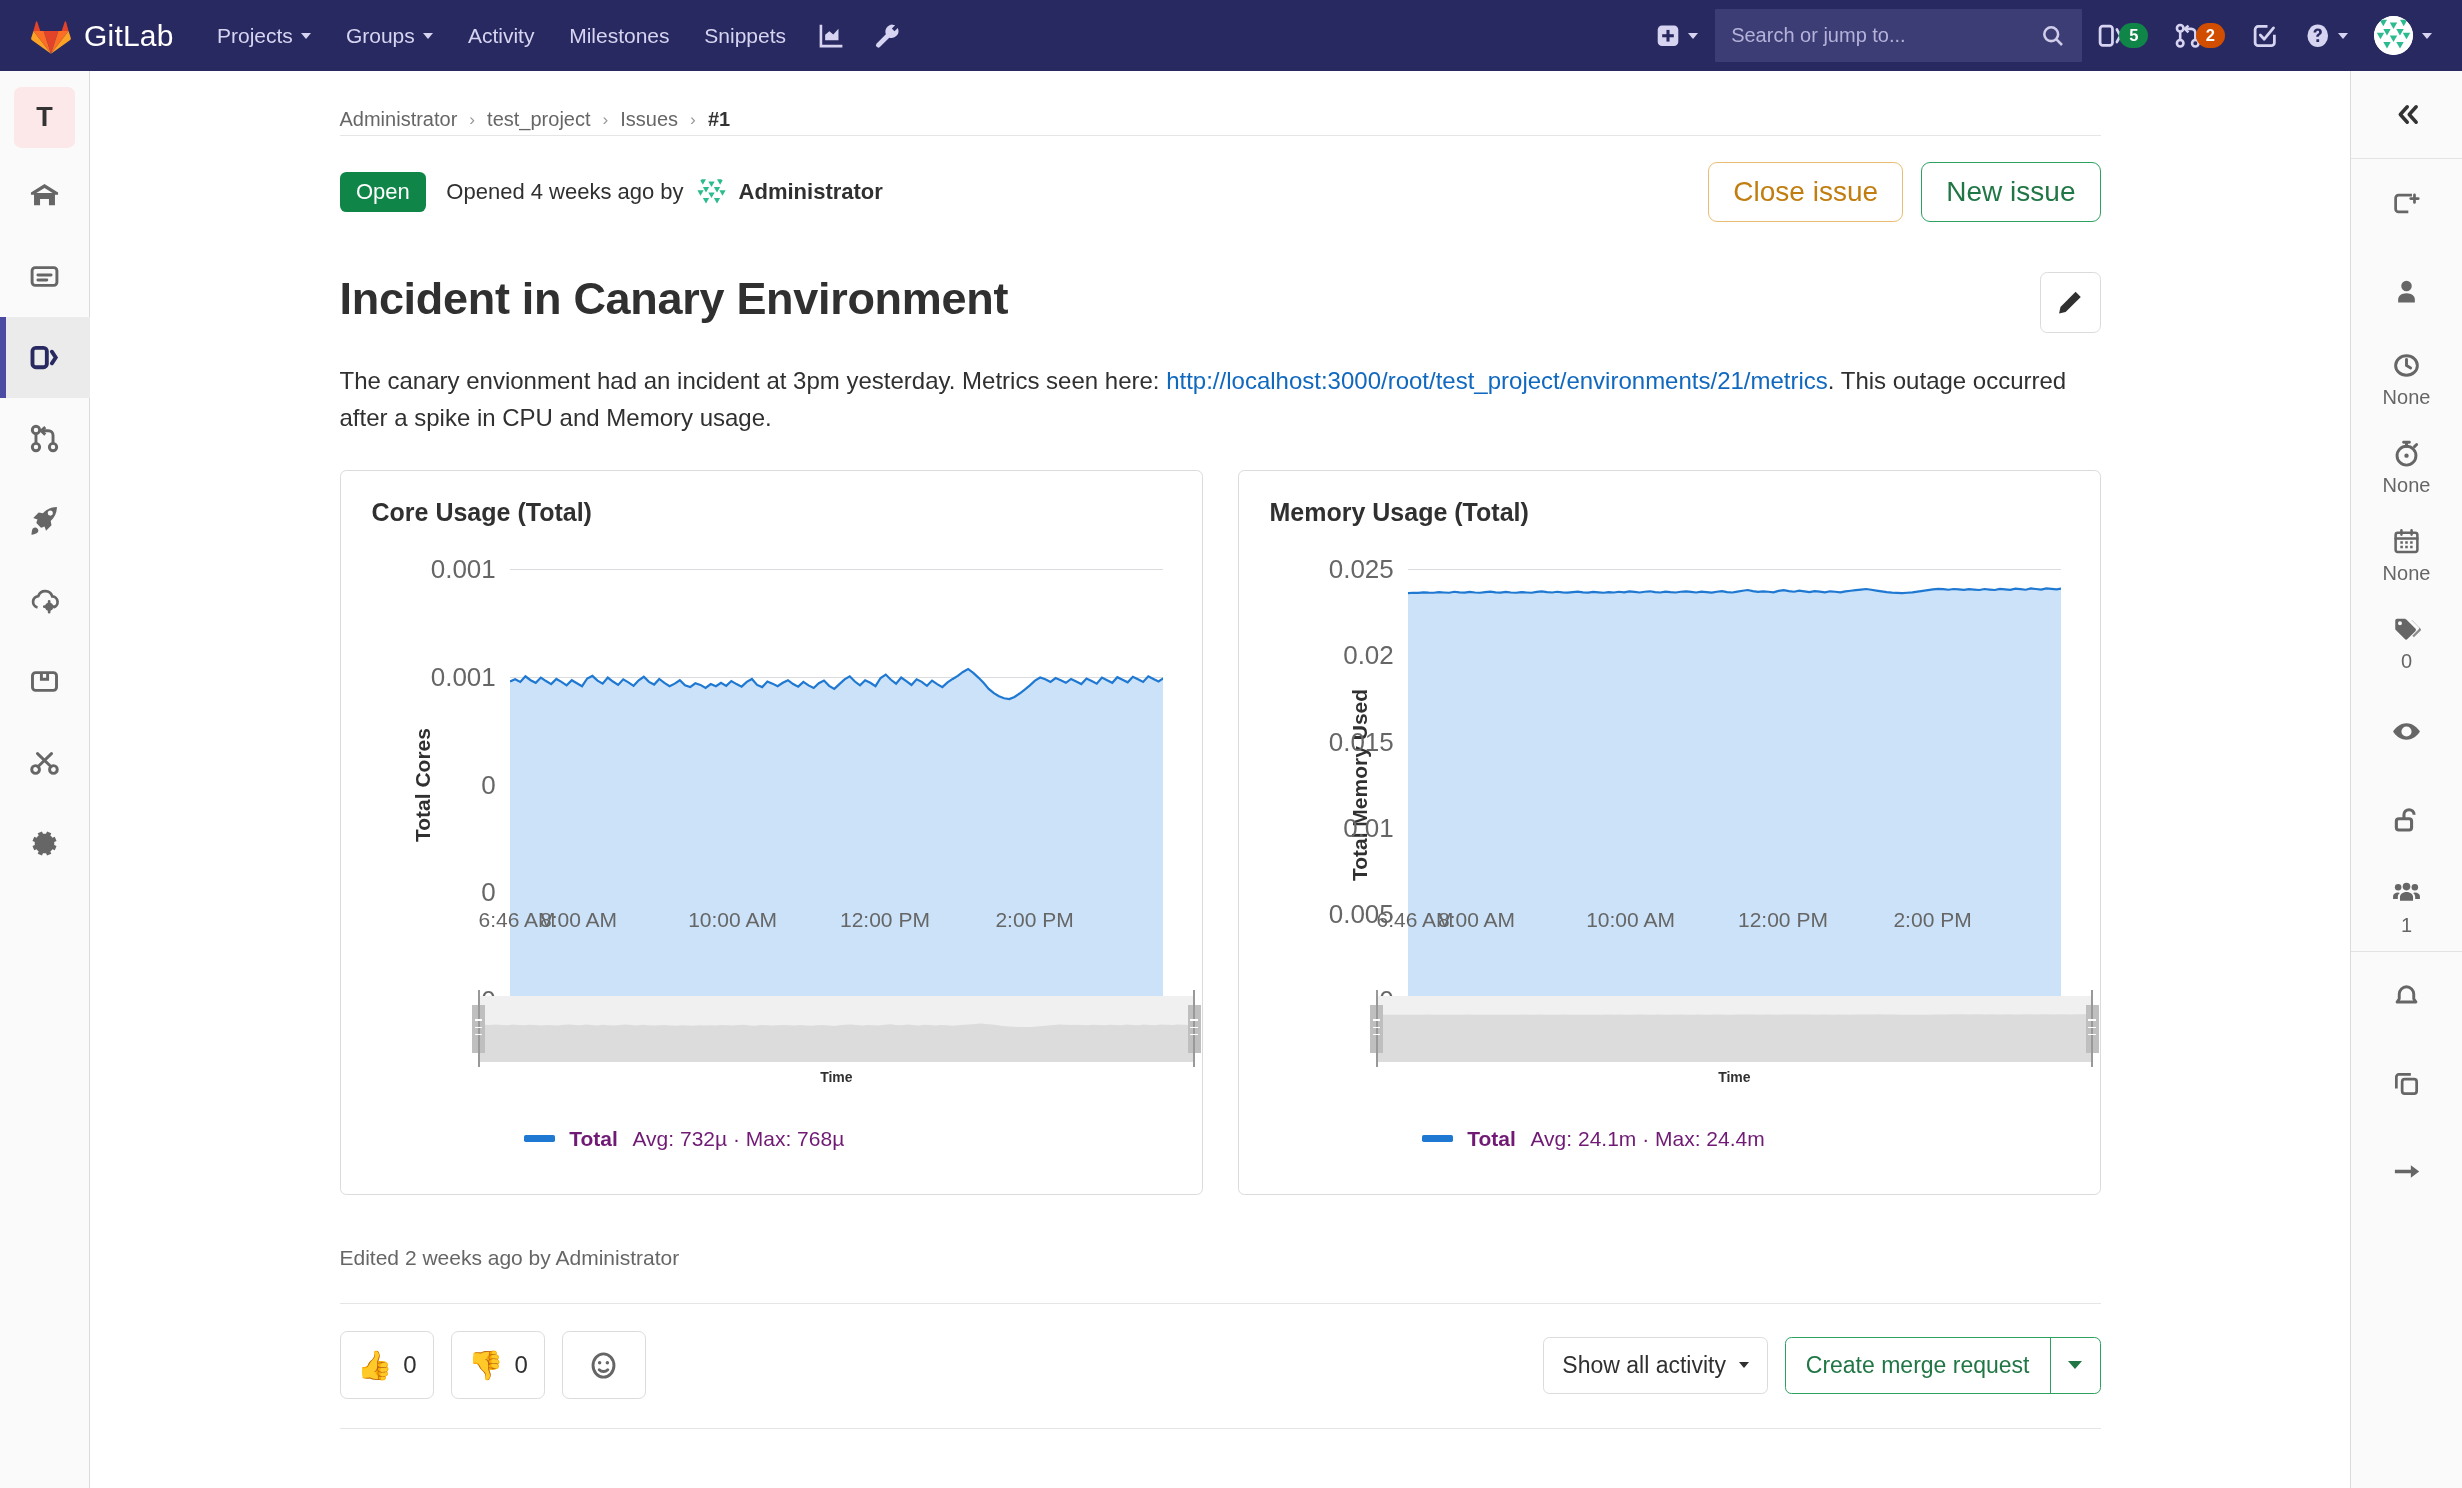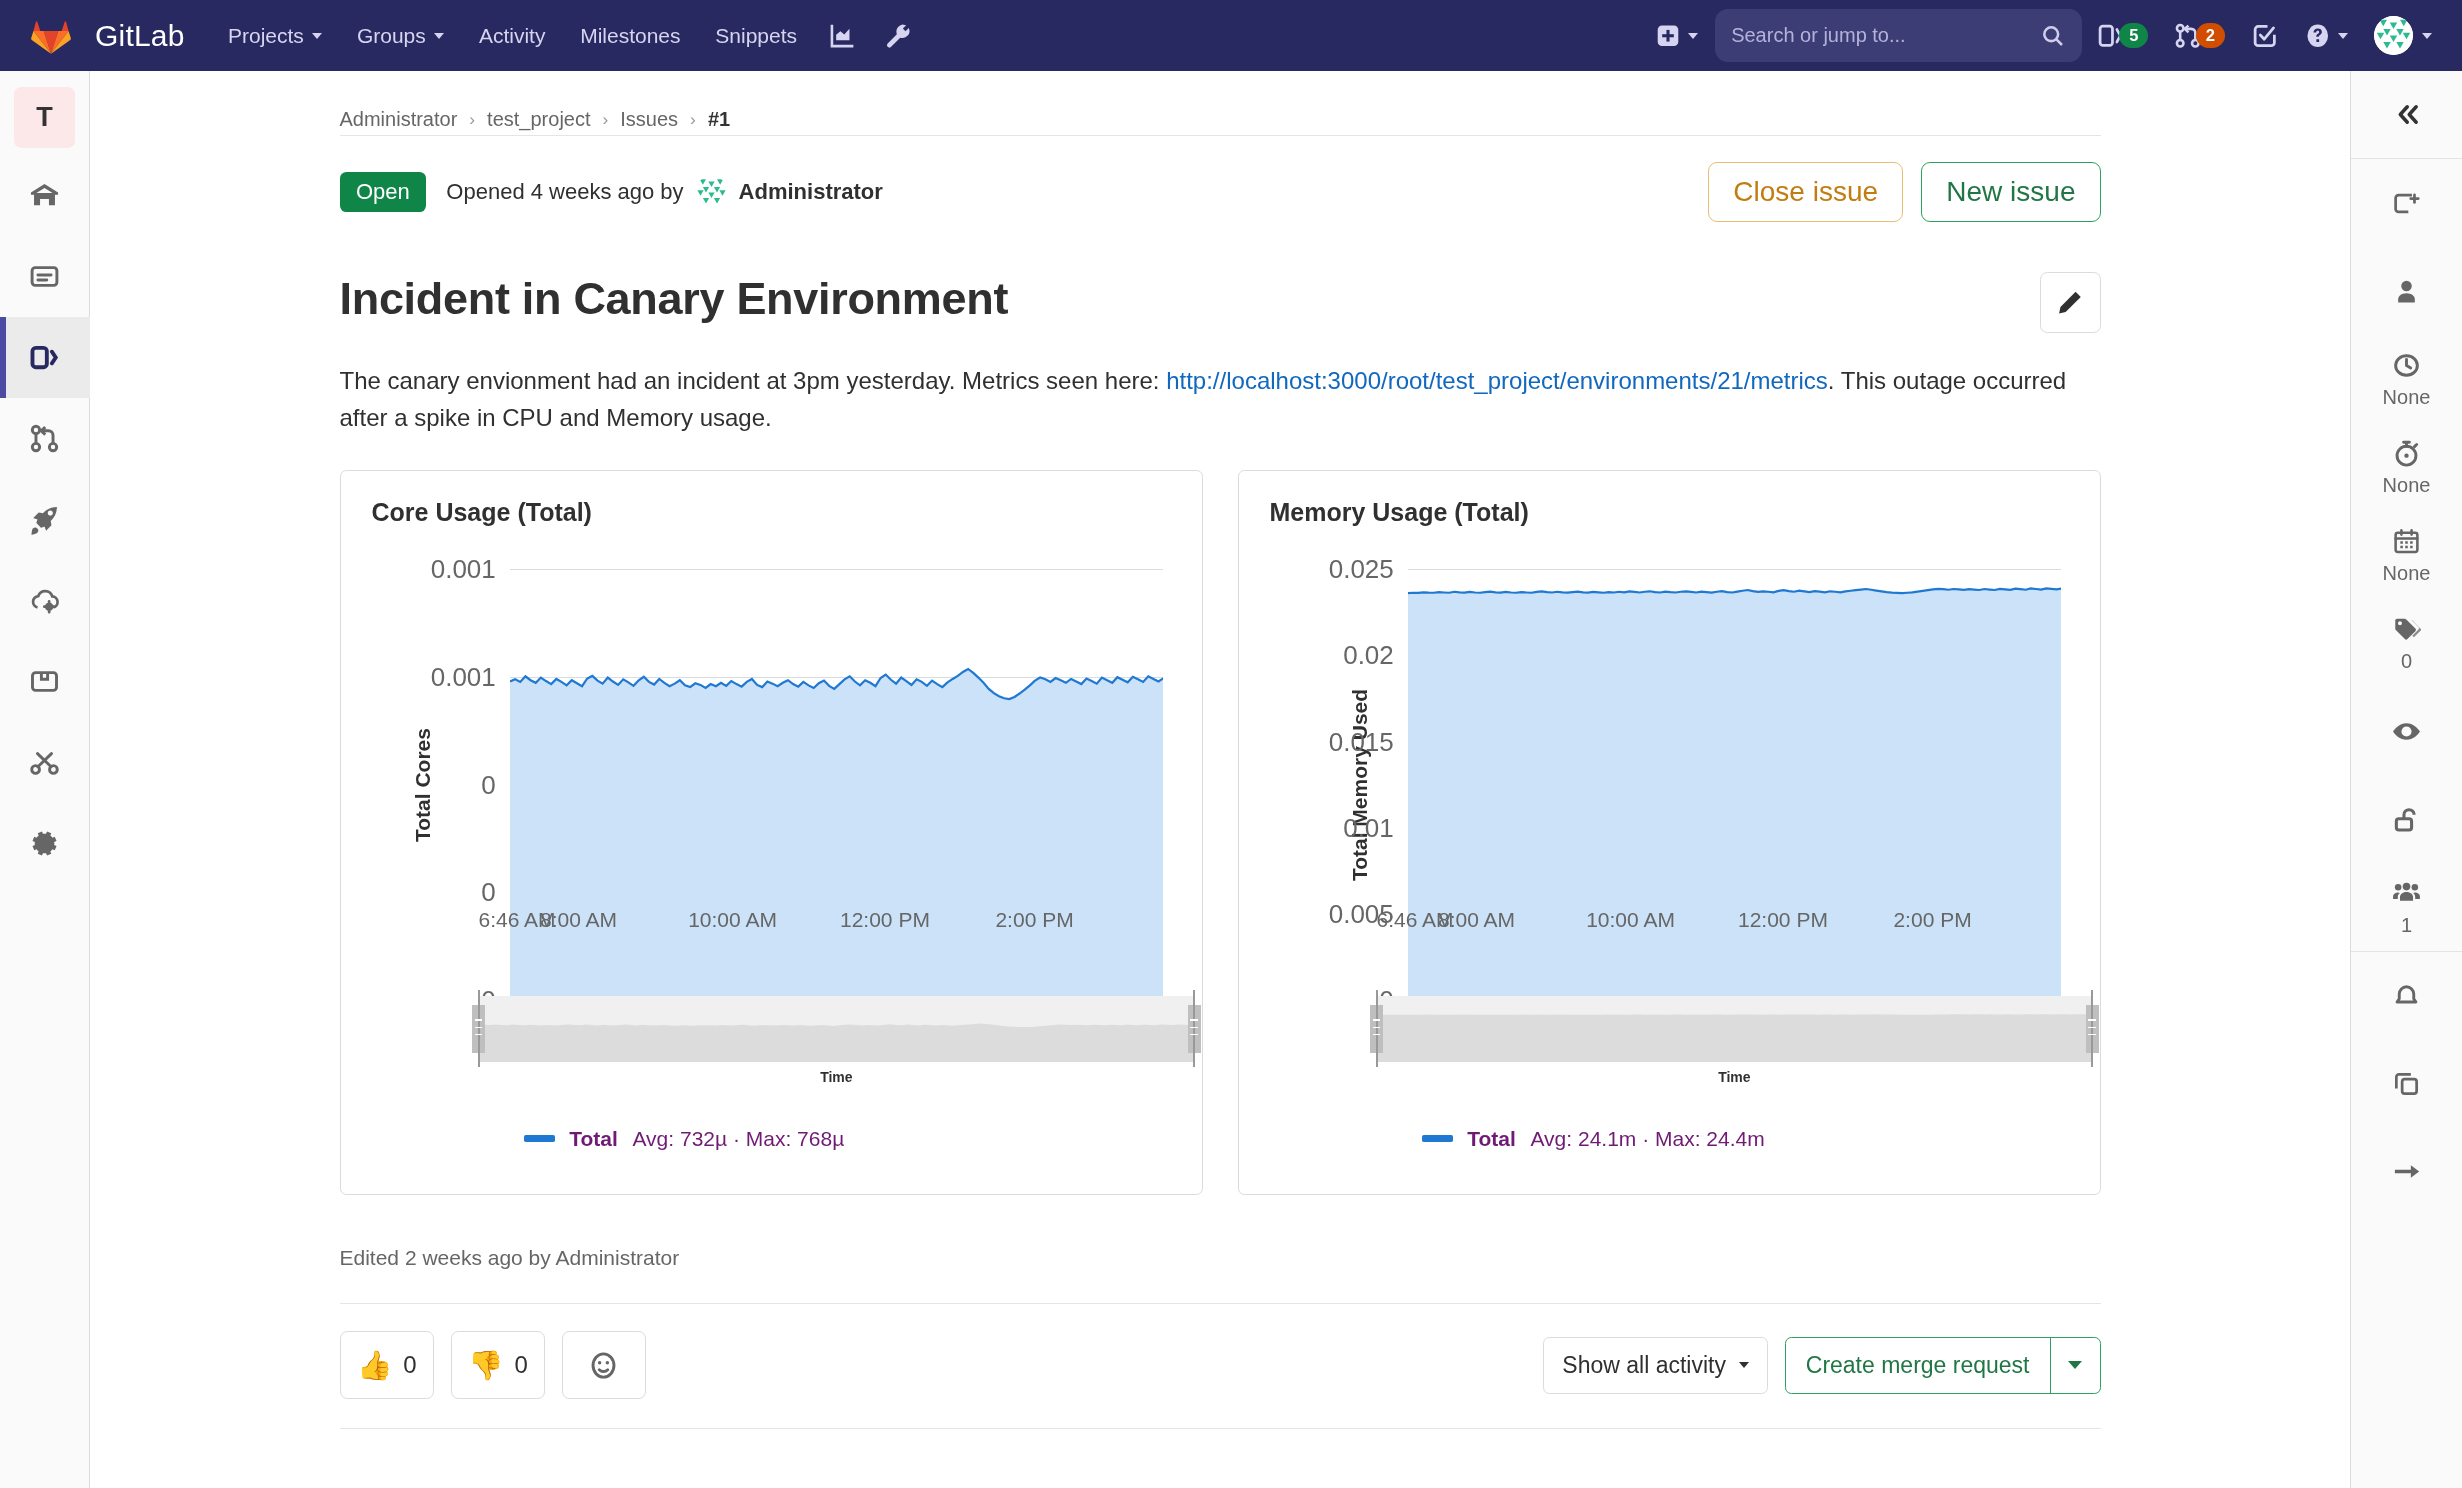--- a/index.html
+++ b/index.html
@@ -8,40 +8,40 @@
     font-family: "Liberation Sans", sans-serif;
     background: #fff; overflow: hidden;
     -webkit-font-smoothing: antialiased;
   }
 
   
   .navbar {
     height: 71px; background: #292961; display: flex; align-items: center;
     padding: 0 20px 0 0; position: relative;
   }
-  .nav-brand { display: flex; align-items: center; gap: 24px; padding: 0 26px 0 31px; }
+  .nav-brand { display: flex; align-items: center; gap: 13px; padding: 0 26px 0 31px; }
   .gl-logo { width: 40px; height: 40px; position: relative; }
   .brand-text { color: #fff; font-size: 30px; font-weight: 400; letter-spacing: 0.2px; }
   .nav-links { display: flex; align-items: center; height: 100%; }
   .nav-link {
     color: #d6d4f0; font-size: 21px; padding: 0 17.4px; height: 100%;
     display: flex; align-items: center; gap: 8.3px; font-weight: 400; cursor: pointer;
     white-space: nowrap;
   }
   .caret { display:inline-block; width:0;height:0;
     border-left:5.5px solid transparent;border-right:5.5px solid transparent;border-top:6.4px solid currentColor; }
   .nav-icon-link { padding: 0 14.7px; }
   .nav-right { margin-left: auto; display: flex; align-items: center; gap: 5.5px; }
   .nav-plus {
     display:flex;align-items:center;gap:8.3px;color:#d6d4f0;padding:0 11px;cursor:pointer;
     height:51px;
   }
   .plus-sq { width:24px;height:27.5px;position:relative; }
   .searchbox {
-    width: 367px; height: 53px; background: #3d3d75; border-radius: 13px;
+    width: 367px; height: 53px; background: #3d3d75; border-radius: 1px;
     display:flex; align-items:center; padding: 0 16.5px; gap: 4px; cursor:text;
     position:relative;
   }
   .searchbox input {
     background: transparent; border: none; outline: none; color: #fff;
     font-size: 20px; width: 100%; font-family: "Liberation Sans", sans-serif;
   }
   .searchbox input::placeholder { color: #b5b2da; }
   .nav-badge-item {
     display:flex;align-items:center;gap:0;padding:0 10px;cursor:pointer;position:relative;height:51px;

